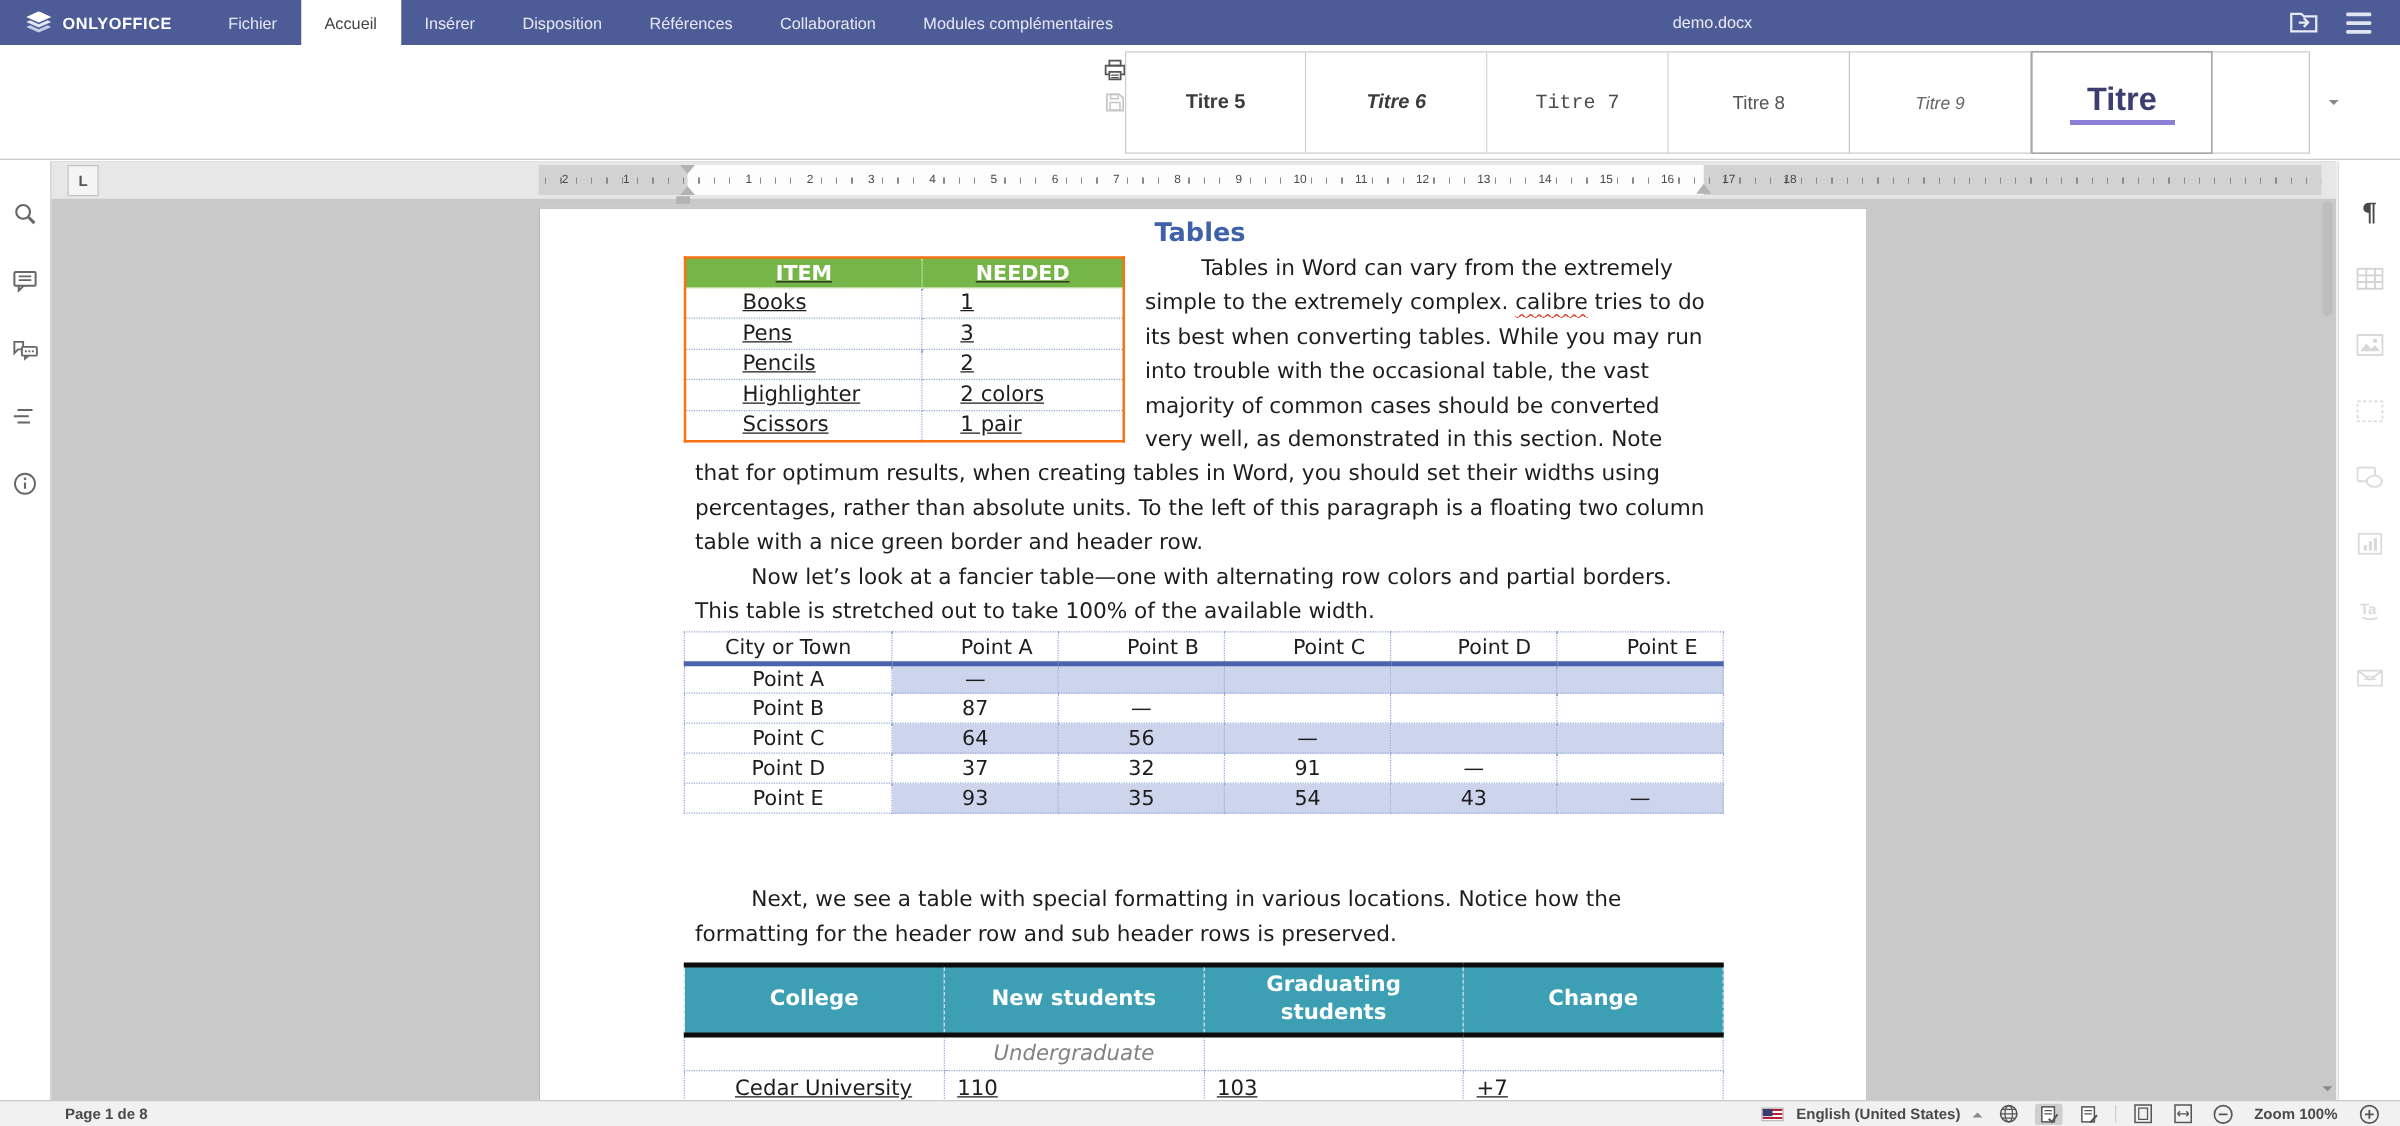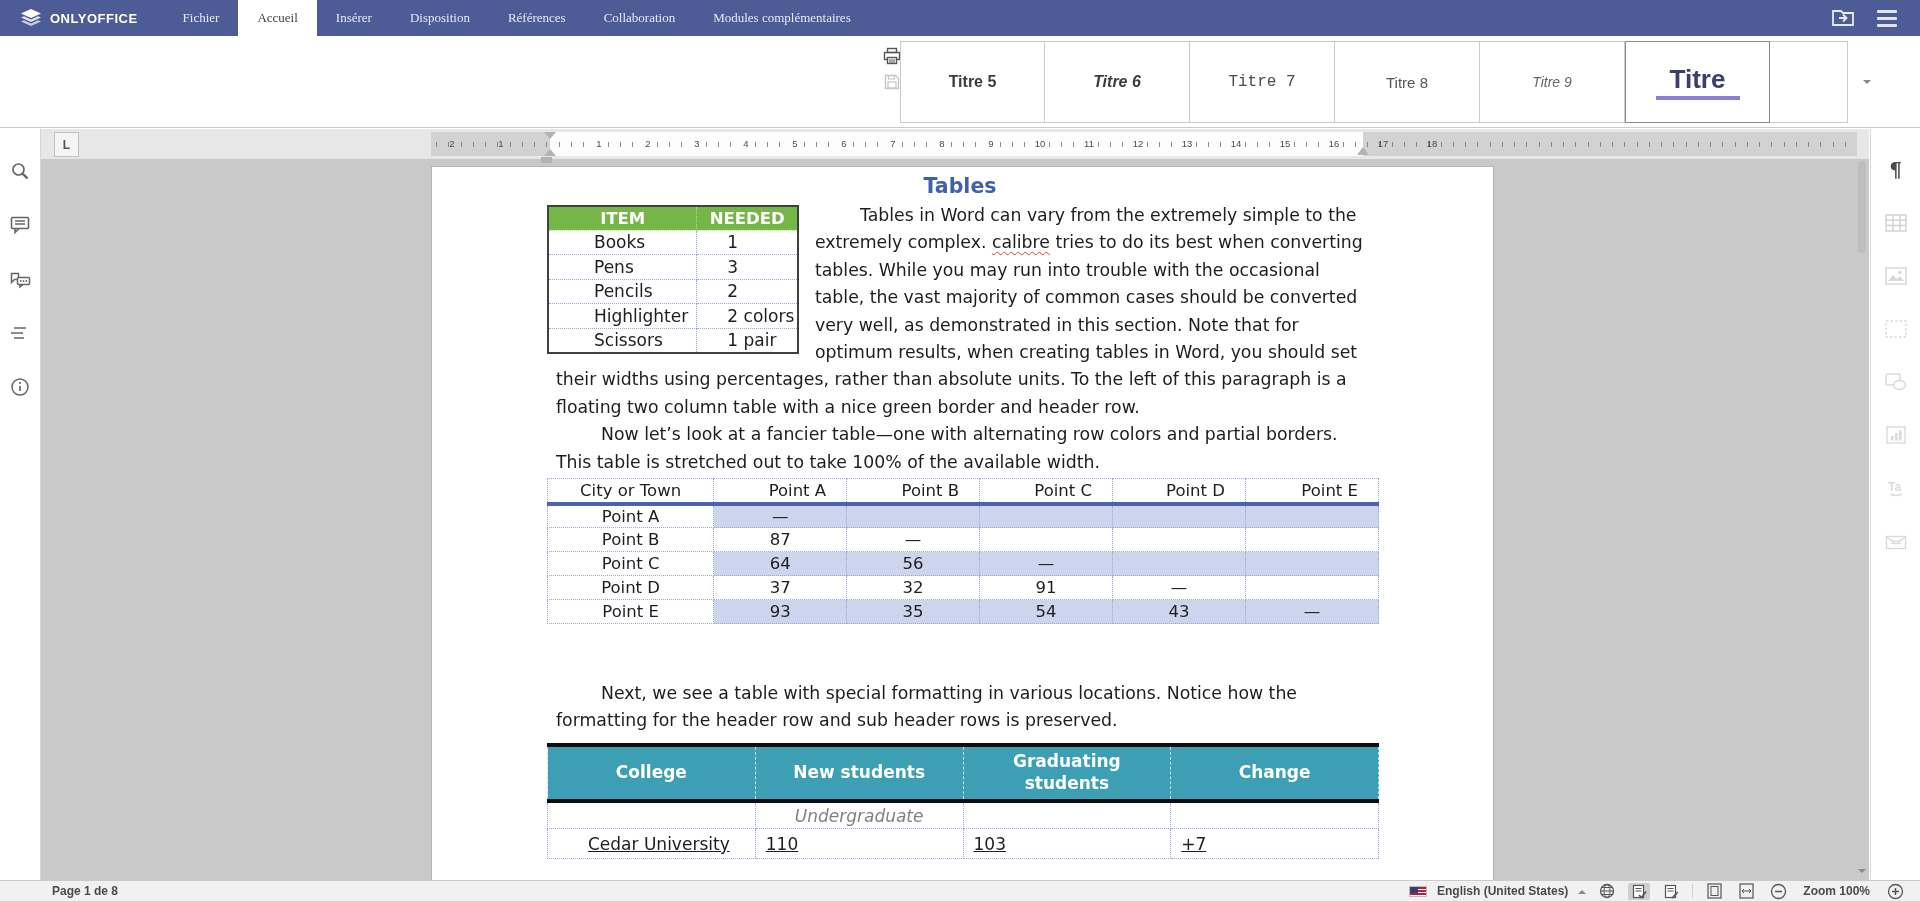--- a/index.html
+++ b/index.html
@@ -5,21 +5,21 @@
   * { margin:0; padding:0; box-sizing:border-box; }
   html,body { width:1920px; height:901px; overflow:hidden; background:#fff;
     font-family:"Liberation Sans", sans-serif; }
   .app { position:relative; width:1920px; height:901px; }
 
   
   .topbar { position:absolute; top:0; left:0; right:0; height:36px; background:#4d5c96;
     display:flex; align-items:stretch; color:#e9edf6; }
   .logo { display:flex; align-items:center; gap:8px; padding:0 26px 0 20px; }
   .logo-text { font-weight:bold; font-size:13px; letter-spacing:.5px; color:#fff; }
-  .tabs { display:flex; align-items:stretch;font-family:Liberation Serif, serif; }
+  .tabs { display:flex; align-items:stretch; }
   .tab { display:flex; align-items:center; padding:0 19px; font-size:13px; color:#e4e9f4; cursor:pointer; }
   .tab.active { background:#fff; color:#444; }
   .doc-title { position:absolute; left:1270px; top:0; width:200px; height:36px; line-height:36px;
     text-align:center; font-size:13px; color:#e9edf6; }
   .topbar-right { margin-left:auto; display:flex; align-items:center; gap:14px; padding-right:18px; }
   .tb-btn { width:30px; height:26px; display:flex; align-items:center; justify-content:center; cursor:pointer; }
   .burger { width:20px; display:flex; flex-direction:column; gap:4px; }
   .burger i { height:3px; background:#dfe5f2; border-radius:1px; }
 
   
@@ -107,21 +107,21 @@
   
   .page { position:absolute; left:390px; top:37px; width:1063px; height:720px; background:#fff;
     border:1px solid #b5b5b5; padding:0 129px 0 124px; overflow:hidden;
     font-family:"DejaVu Sans", sans-serif; color:#1d1d1d; }
   .page h2 { margin:7px 0 4px; text-align:center; font-size:20.5px; color:#3e61a8; }
   .para { font-size:17.3px; line-height:27.4px; text-indent:45px; }
   .spell { text-decoration:underline wavy #e03e2d 1px; text-underline-offset:3px; }
   .gap-para { margin-top:56px; }
 
   table { border-collapse:collapse; }
-  .t1 { float:left; width:252px; margin:3px 16px 6px -9px; border:2px solid #404040; font-size:17px; }
+  .t1 { float:left; width:353px; margin:3px 16px 6px -9px; border:2px solid #f97316; font-size:17px;text-decoration:underline; }
   .t1 th { background:#76b548; color:#fff; font-weight:bold; text-align:center; height:24px;
     border:1px dotted #b7e09a; font-size:16.5px; }
   .t1 td { height:24.5px; border:1px dotted #97a9db; padding-left:30px; }
   .t1 td.c1 { padding-left:45px; }
   .t1 col.cA { width:166px; } .t1 col.cB { width:141px; }
 
   .t2 { width:calc(100% + 24px); margin:2px 0 0 -9px; font-size:16.5px; clear:both; }
   .t2 td { border:1px dotted #97a9db; height:24px; }
   .t2 .hrow td { border-bottom:4px solid #4a63ac; text-align:right; padding-right:20px; height:25px; }
   .t2 .hrow td.c1 { text-align:center; padding-right:0; }
@@ -174,20 +174,21 @@
     </div>
     <div class="tabs">
       <div class="tab">Fichier</div>
       <div class="tab active">Accueil</div>
       <div class="tab">Insérer</div>
       <div class="tab">Disposition</div>
       <div class="tab">Références</div>
       <div class="tab">Collaboration</div>
       <div class="tab">Modules complémentaires</div>
     </div>
+    <div class="doc-title">demo.docx</div>
     <div class="topbar-right">
       <div class="tb-btn">
         <svg width="24" height="20" viewBox="0 0 24 20">
           <path d="M2 3 h8 l2 2 h10 v12 H2 Z" fill="none" stroke="#e6eaf5" stroke-width="1.8"></path>
           <path d="M8 10 h7 M12 6.5 L15.5 10 L12 13.5" stroke="#e6eaf5" stroke-width="1.8" fill="none"></path>
         </svg>
       </div>
       <div class="tb-btn">
         <div class="burger">
             <i></i>

